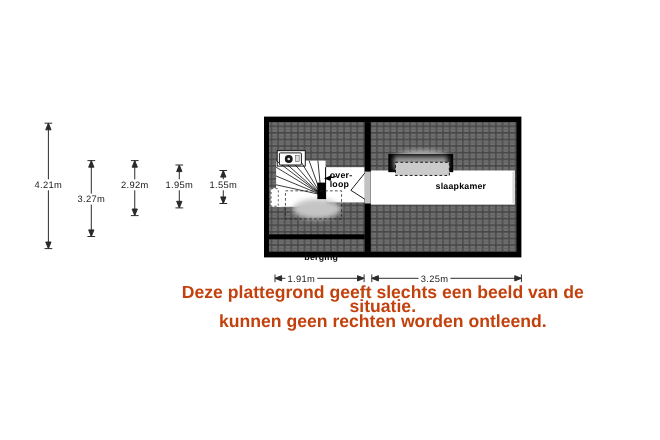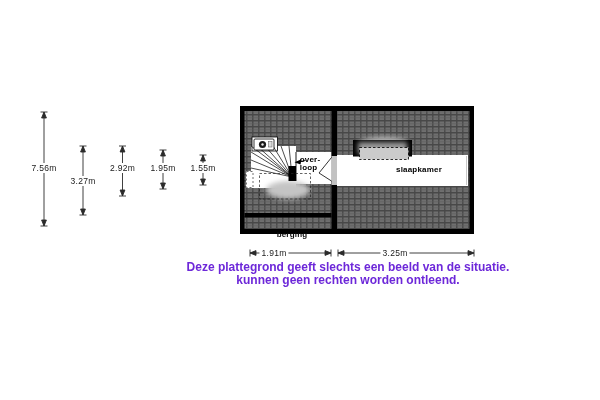--- a/index.html
+++ b/index.html
@@ -14,21 +14,21 @@
     padding:0 2px;white-space:nowrap;line-height:10px;
   }
   .room-label{
     position:absolute;transform:translate(-50%,-50%);
     font-size:8px;font-weight:bold;color:#000;letter-spacing:.2px;
     text-align:left;line-height:1.05;white-space:pre-line;
   }
   .room-label.on-hatch{color:#0d0d0d;margin-top:13px;}
   #disclaimer{
     position:absolute;left:148px;top:261px;width:400px;text-align:center;
-    font-size:12px;font-weight:bold;color:#6d28d9;line-height:12.8px;
+    font-size:16px;font-weight:bold;color:#c2410c;line-height:12.8px;
   }
 </style>
 </head>
 <body>
 
 <div id="stage">
 
   <svg id="plan-svg" width="600" height="400" viewBox="0 0 600 400">
     <defs>
       <pattern id="hatch" width="6" height="6" patternUnits="userSpaceOnUse">
@@ -146,21 +146,21 @@
         <line x1="331" y1="249.5" x2="331" y2="256.5"></line>
 
       <line x1="338" y1="253" x2="474" y2="253"></line>
       <polygon points="338,253 344,250.6 344,255.4"></polygon>
         <line x1="338" y1="249.5" x2="338" y2="256.5"></line>
       <polygon points="474,253 468,250.6 468,255.4"></polygon>
         <line x1="474" y1="249.5" x2="474" y2="256.5"></line>
     </g>
   </svg>
 
-  <div class="dim-label" style="left:44px;top:168px;">7.56m</div>
+  <div class="dim-label" style="left:44px;top:168px;">4.21m</div>
   <div class="dim-label" style="left:83px;top:181px;">3.27m</div>
   <div class="dim-label" style="left:122.5px;top:168px;">2.92m</div>
   <div class="dim-label" style="left:163px;top:168px;">1.95m</div>
   <div class="dim-label" style="left:203px;top:168px;">1.55m</div>
   <div class="dim-label" style="left:274px;top:253px;">1.91m</div>
   <div class="dim-label" style="left:395px;top:253px;">3.25m</div>
 
   <div class="room-label" style="left:310px;top:164px;">over-
 loop</div>
   <div class="room-label" style="left:399px;top:170px;padding-left:40px;">slaapkamer</div>

